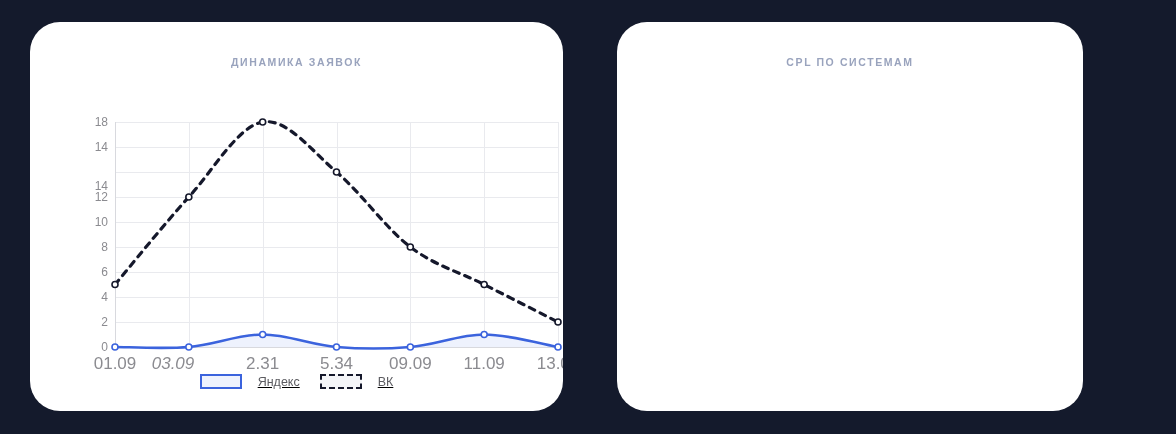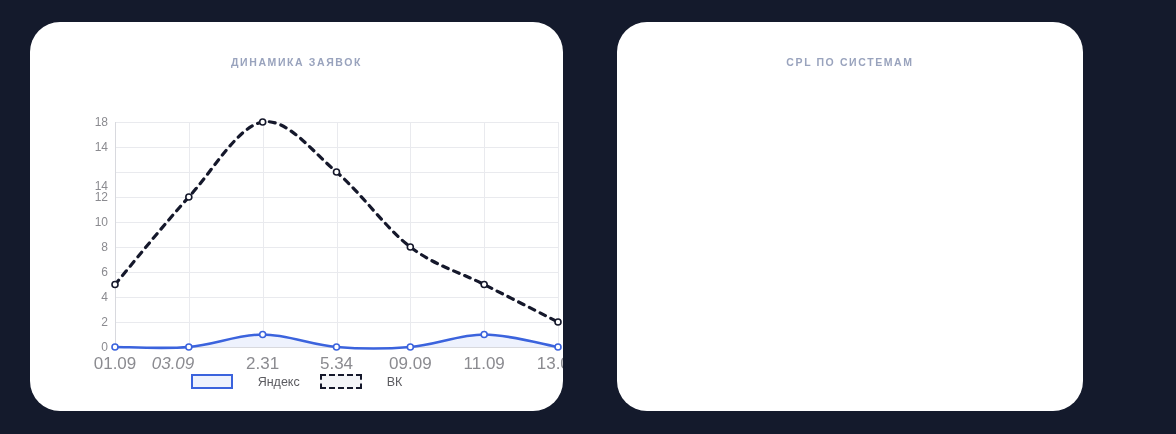--- a/index.html
+++ b/index.html
@@ -67,21 +67,21 @@
 
   .legend {
     position: absolute;
     left: 0; right: 0;
     top: 352px;
     display: flex;
     justify-content: center;
     align-items: center;
     gap: 20px;
   }
-  .legend-item { display: flex; align-items: center; gap: 25px; }
+  .legend-item { display: flex; align-items: center; gap: 16px; text-decoration: underline; }
   .legend-swatch { width: 42px; height: 15px; }
   .legend-swatch.solid  { border: 2px solid #3b63dd; background: #eef2fd; }
   .legend-swatch.dashed { border: 2.5px dashed #15182b; background: #f4f5f8; }
   .legend-label { font-size: 12.5px; color: #5b5b60; white-space: nowrap; }
 </style>
 </head>
 <body>
 
 <div class="dashboard">
 

